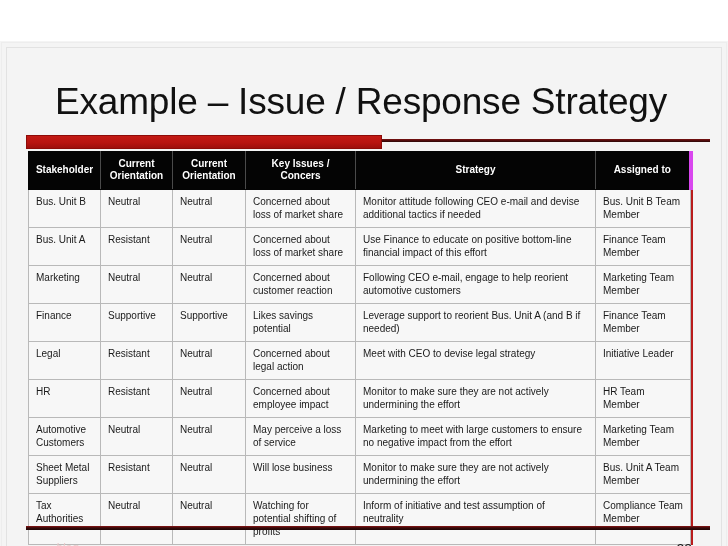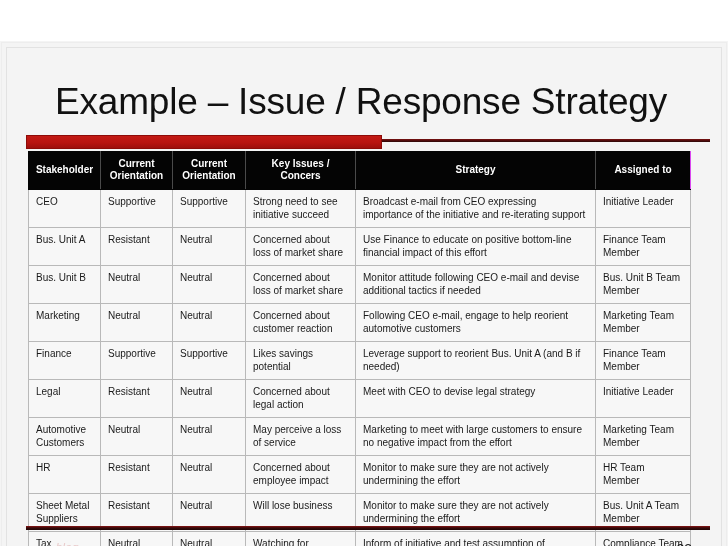--- a/index.html
+++ b/index.html
@@ -109,21 +109,21 @@
     font-weight: bold;
     text-align: center;
     vertical-align: middle;
     font-size: 10px;
     line-height: 12px;
     padding: 6px 4px 7px 4px;
     border: 1px solid #040404;
     border-right: 1px solid #4a4a4a;
   }
   table.matrix thead th:last-child {
-    border-right: 1px solid #d946ef;
+    border-right: 4px solid #d946ef;
   }
   col.c-stakeholder { width: 72px; }
   col.c-current     { width: 72px; }
   col.c-desired     { width: 73px; }
   col.c-issues      { width: 110px; }
   col.c-strategy    { width: 240px; }
   col.c-assigned    { width: 95px; }
 
   
   .bottom-rule {
@@ -256,42 +256,34 @@
           <th>
             <span>Strategy</span>
           </th>
           <th>
             <span>Assigned to</span>
           </th>
         </tr>
       </thead>
       <tbody>
           <tr>
-            <td>CEO</td>
-            <td>Supportive</td>
-            <td>Supportive</td>
-            <td>Strong need to see initiative succeed</td>
-            <td>Broadcast e-mail from CEO expressing importance of the initiative and re-iterating support</td>
-            <td>Initiative Leader</td>
+            <td>Bus. Unit B</td>
+            <td>Neutral</td>
+            <td>Neutral</td>
+            <td>Concerned about loss of market share</td>
+            <td>Monitor attitude following CEO e-mail and devise additional tactics if needed</td>
+            <td>Bus. Unit B Team Member</td>
           </tr>
           <tr>
             <td>Bus. Unit A</td>
             <td>Resistant</td>
             <td>Neutral</td>
             <td>Concerned about loss of market share</td>
             <td>Use Finance to educate on positive bottom-line financial impact of this effort</td>
             <td>Finance Team Member</td>
-          </tr>
-          <tr>
-            <td>Bus. Unit B</td>
-            <td>Neutral</td>
-            <td>Neutral</td>
-            <td>Concerned about loss of market share</td>
-            <td>Monitor attitude following CEO e-mail and devise additional tactics if needed</td>
-            <td>Bus. Unit B Team Member</td>
           </tr>
           <tr>
             <td>Marketing</td>
             <td>Neutral</td>
             <td>Neutral</td>
             <td>Concerned about customer reaction</td>
             <td>Following CEO e-mail, engage to help reorient automotive customers</td>
             <td>Marketing Team Member</td>
           </tr>
           <tr>
@@ -304,34 +296,34 @@
           </tr>
           <tr>
             <td>Legal</td>
             <td>Resistant</td>
             <td>Neutral</td>
             <td>Concerned about legal action</td>
             <td>Meet with CEO to devise legal strategy</td>
             <td>Initiative Leader</td>
           </tr>
           <tr>
+            <td>HR</td>
+            <td>Resistant</td>
+            <td>Neutral</td>
+            <td>Concerned about employee impact</td>
+            <td>Monitor to make sure they are not actively undermining the effort</td>
+            <td>HR Team Member</td>
+          </tr>
+          <tr>
             <td>Automotive Customers</td>
             <td>Neutral</td>
             <td>Neutral</td>
             <td>May perceive a loss of service</td>
             <td>Marketing to meet with large customers to ensure no negative impact from the effort</td>
             <td>Marketing Team Member</td>
-          </tr>
-          <tr>
-            <td>HR</td>
-            <td>Resistant</td>
-            <td>Neutral</td>
-            <td>Concerned about employee impact</td>
-            <td>Monitor to make sure they are not actively undermining the effort</td>
-            <td>HR Team Member</td>
           </tr>
           <tr>
             <td>Sheet Metal Suppliers</td>
             <td>Resistant</td>
             <td>Neutral</td>
             <td>Will lose business</td>
             <td>Monitor to make sure they are not actively undermining the effort</td>
             <td>Bus. Unit A Team Member</td>
           </tr>
           <tr>

